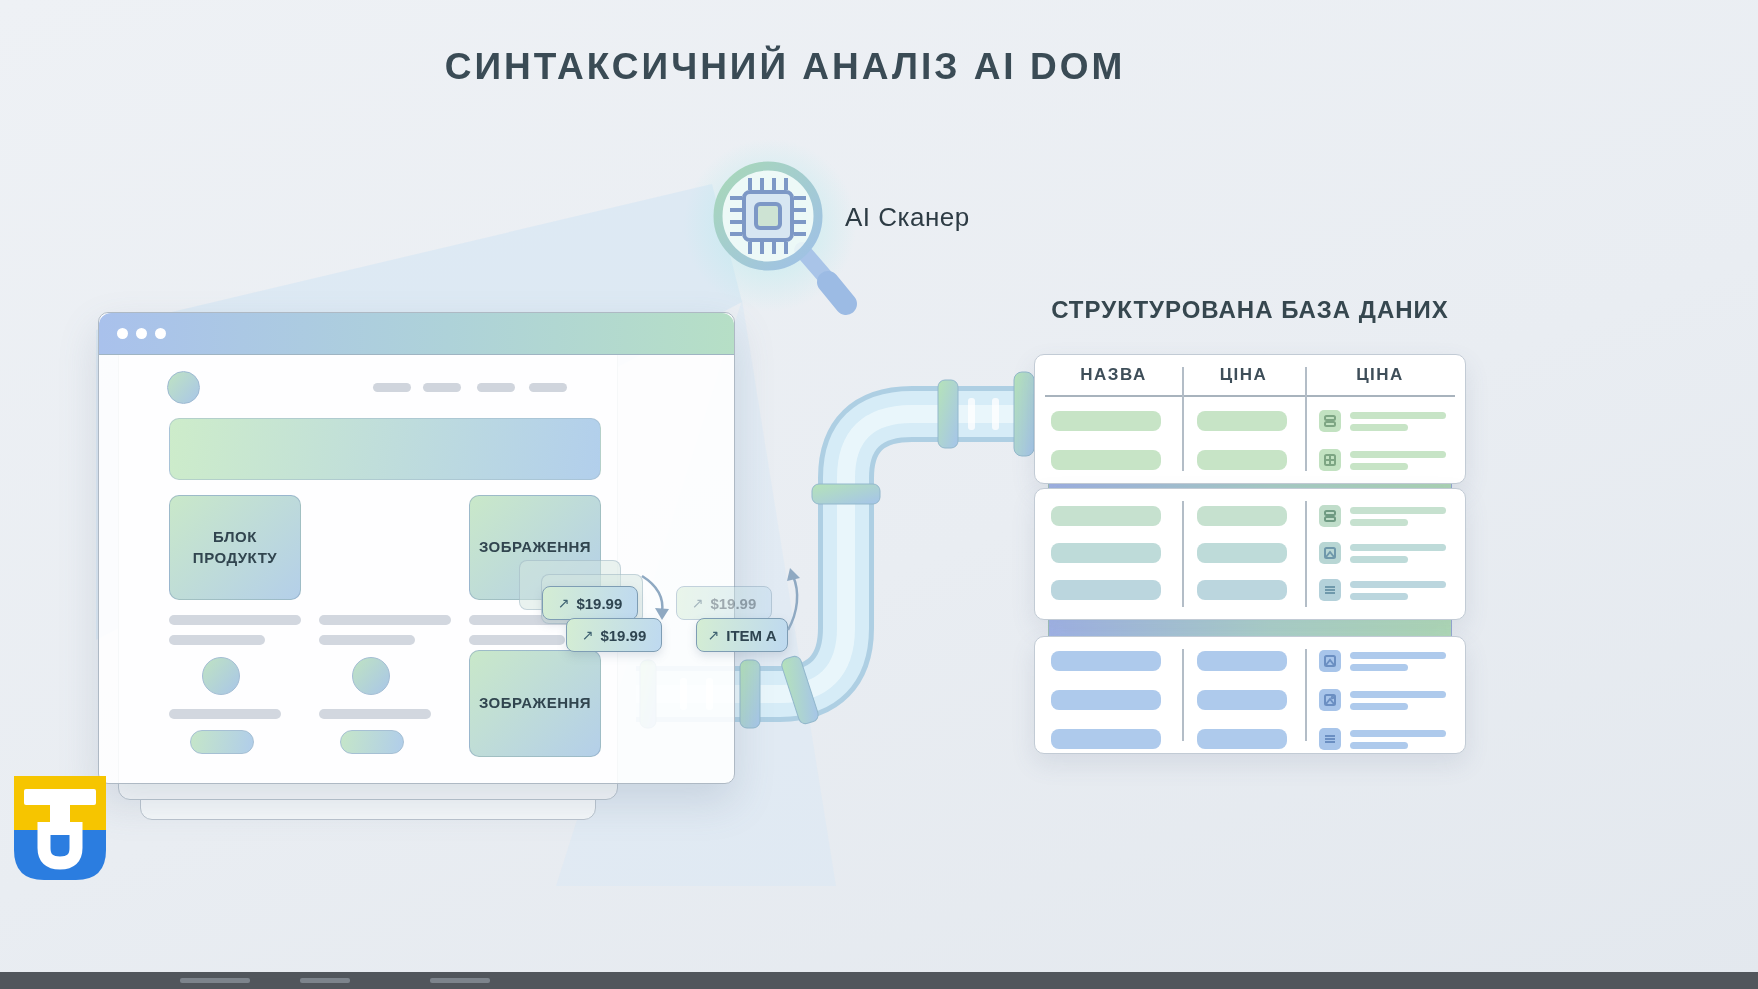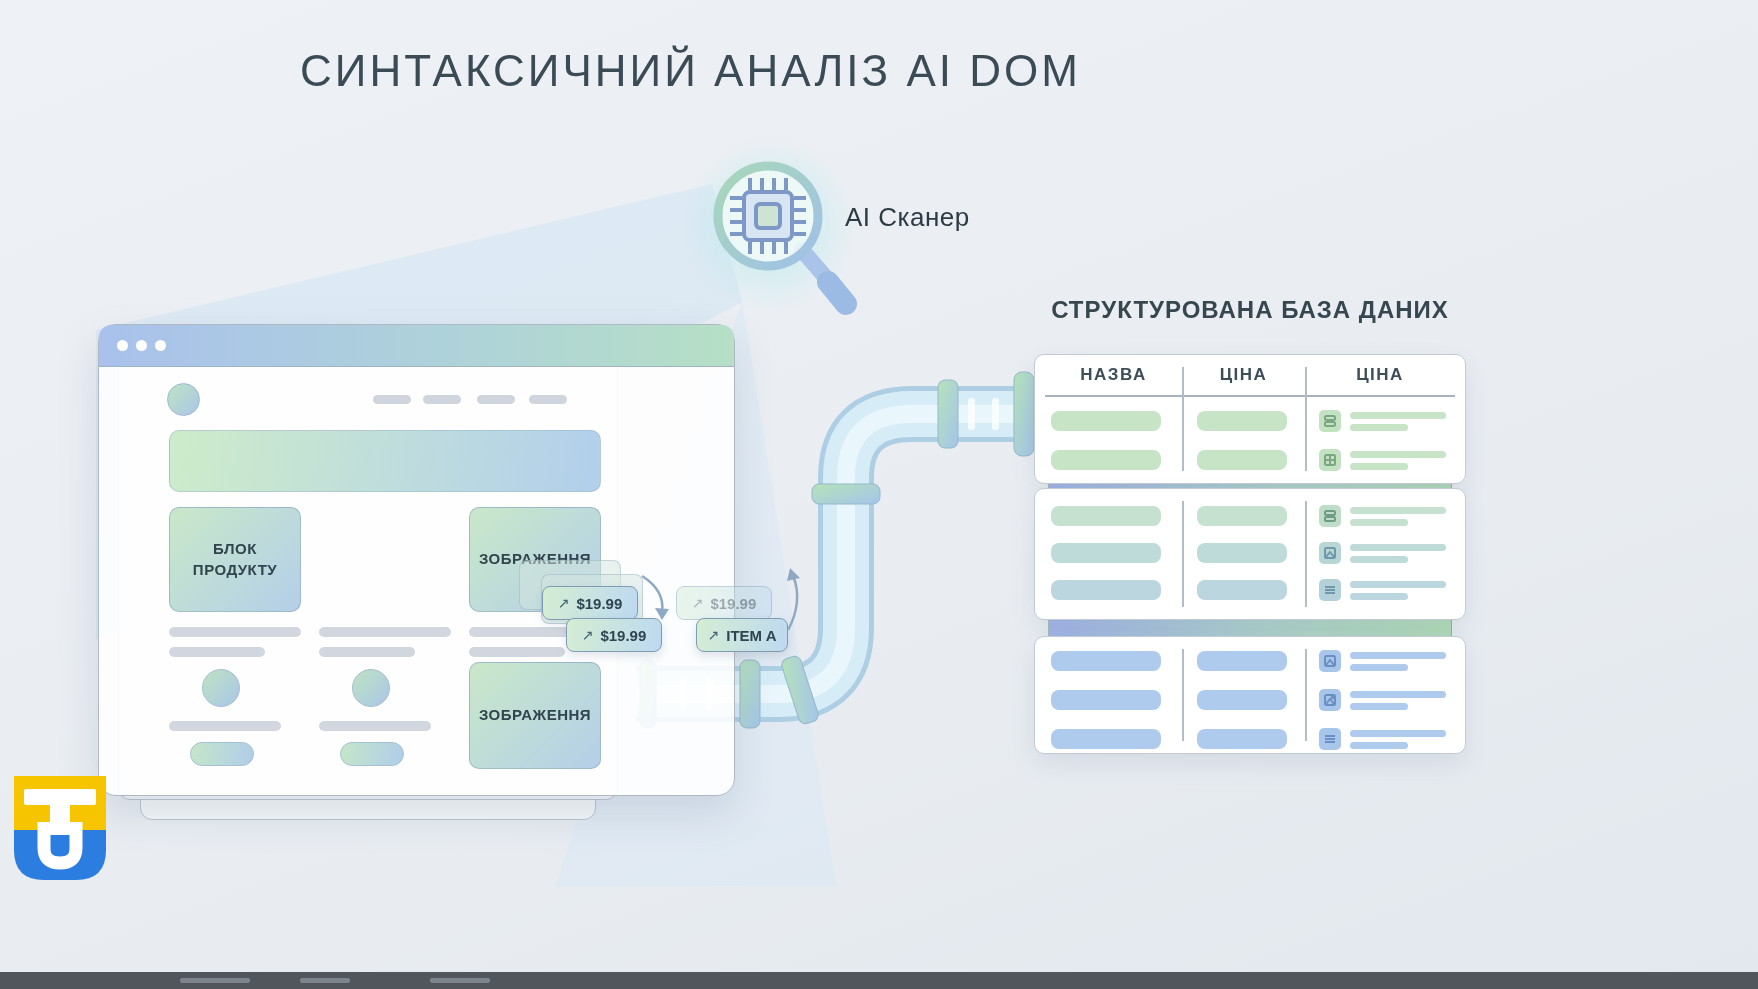--- a/index.html
+++ b/index.html
@@ -3,34 +3,34 @@
 <meta charset="utf-8">
 <style>
   html,body{margin:0;padding:0;background:#dfe3e9;}
   *{box-sizing:border-box;}
   #stage{position:relative;width:1758px;height:989px;overflow:hidden;
          background:linear-gradient(160deg,#eef1f5 0%,#e9edf2 55%,#e3e8ee 100%);
          font-family:"Liberation Sans","DejaVu Sans",sans-serif;}
   .abs{position:absolute;}
 
   
-  #main-title{left:300px;top:46px;width:970px;
-    font-size:44px;font-weight:400;letter-spacing:3px;color:#3a4b55;z-index:8;}
+  #main-title{left:300px;top:46px;width:970px;text-align:center;
+    font-size:37px;font-weight:700;letter-spacing:3px;color:#3a4b55;z-index:8;}
 
   
   #beam-svg{left:0;top:0;z-index:1;}
 
   
   #pipe-svg{left:0;top:0;z-index:2;}
 
   
   .page-back{background:#f5f8fa;border:1.5px solid #bac4ce;border-radius:12px;z-index:3;}
   #page-back2{left:140px;top:352px;width:456px;height:468px;}
   #page-back1{left:118px;top:330px;width:500px;height:470px;}
-  #browser-window{left:98px;top:324px;width:637px;height:472px;border-radius:18px;
+  #browser-window{left:98px;top:312px;width:637px;height:472px;border-radius:10px;
     background:rgba(255,255,255,0.87);border:1.5px solid #aeb9c4;z-index:4;
     box-shadow:0 18px 40px rgba(90,110,140,0.18);}
   #browser-titlebar{left:0;top:0;width:100%;height:42px;border-radius:12px 12px 0 0;
     background:linear-gradient(90deg,#a9c1ec 0%,#aed2d9 55%,#b6dfc6 100%);
     border-bottom:1px solid #9fb4c2;}
   .tl-dot{width:11px;height:11px;border-radius:50%;background:#ffffff;top:15px;}
   #dot1{left:18px}#dot2{left:37px}#dot3{left:56px}
   #browser-avatar{left:68px;top:58px;width:33px;height:33px;border-radius:50%;
     background:linear-gradient(130deg,#bfe3c2,#a9c6e8);border:1.5px solid #9db9d2;}
   .nav-dash{top:70px;height:9px;border-radius:5px;background:#d0d5dd;width:38px;}

